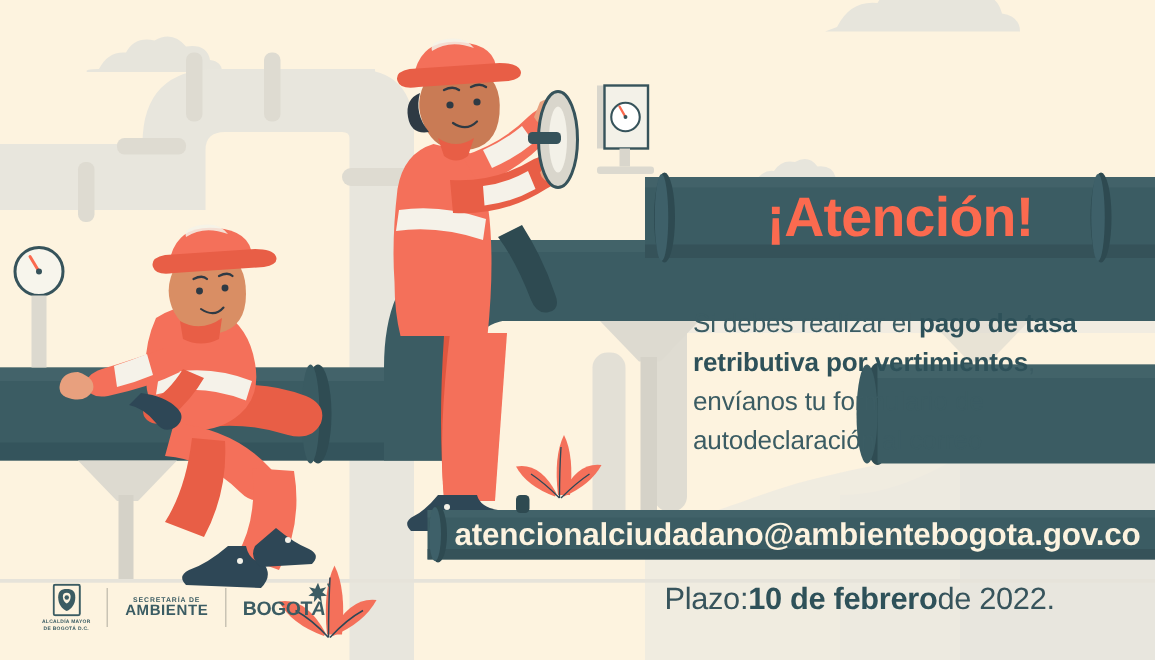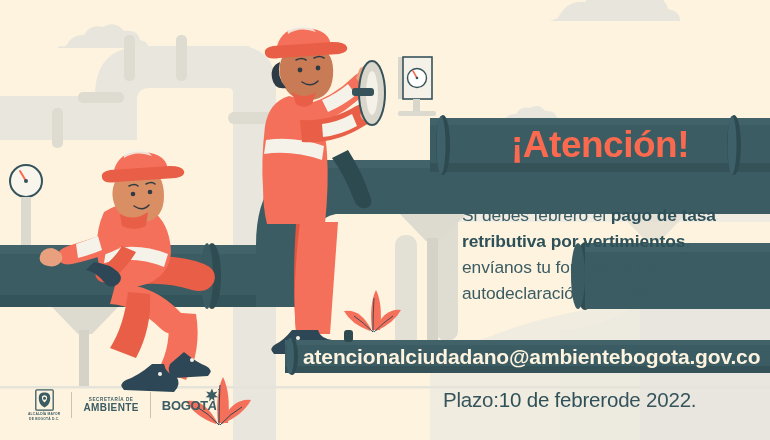--- a/index.html
+++ b/index.html
@@ -40,21 +40,21 @@
     font-size:21px;font-weight:bold;letter-spacing:-0.15px;
     padding-left:18px;box-sizing:border-box;
     z-index:30;
   }
   #deadline{
     position:absolute;left:443px;top:386px;width:330px;height:28px;
     display:flex;align-items:center;
     color:#37545C;font-size:20.5px;letter-spacing:-0.2px;
     z-index:30;
   }
-  #deadline b{font-weight:normal;color:#2E5159;}
+  #deadline b{font-weight:bold;color:#2E5159;}
 
   
   #logo-bar{
     position:absolute;left:28px;top:388px;height:34px;
     display:flex;align-items:center;z-index:40;
   }
   .logo-sep{width:1px;height:26px;background:#C9C3B4;margin:0 11px;}
   .logo-block{display:flex;flex-direction:column;align-items:center;}
   #alcaldia-text{
     font-size:3.3px;color:#3B5C63;letter-spacing:0.2px;
@@ -291,21 +291,21 @@
       </g>
 
       <rect x="344" y="330" width="9" height="12" rx="3" fill="#2E4A51"></rect>
 
     </g>
   </svg>
 
   <div id="attention-title">¡Atención!</div>
 
   <div id="body-copy">
-    <span>Si debes febrero el </span><b>pago de tasa retributiva por vertimientos</b><span>, envíanos tu formulario de autodeclaración al correo</span>
+    <span>Si debes realizar el </span><b>pago de tasa retributiva por vertimientos</b><span>, envíanos tu formulario de autodeclaración al correo</span>
   </div>
 
   <div id="email-band-text">atencionalciudadano@ambientebogota.gov.co</div>
 
   <div id="deadline">
     <span>Plazo: </span>
       <b>10 de febrero</b>
       <span> de 2022.</span>
   </div>
 

